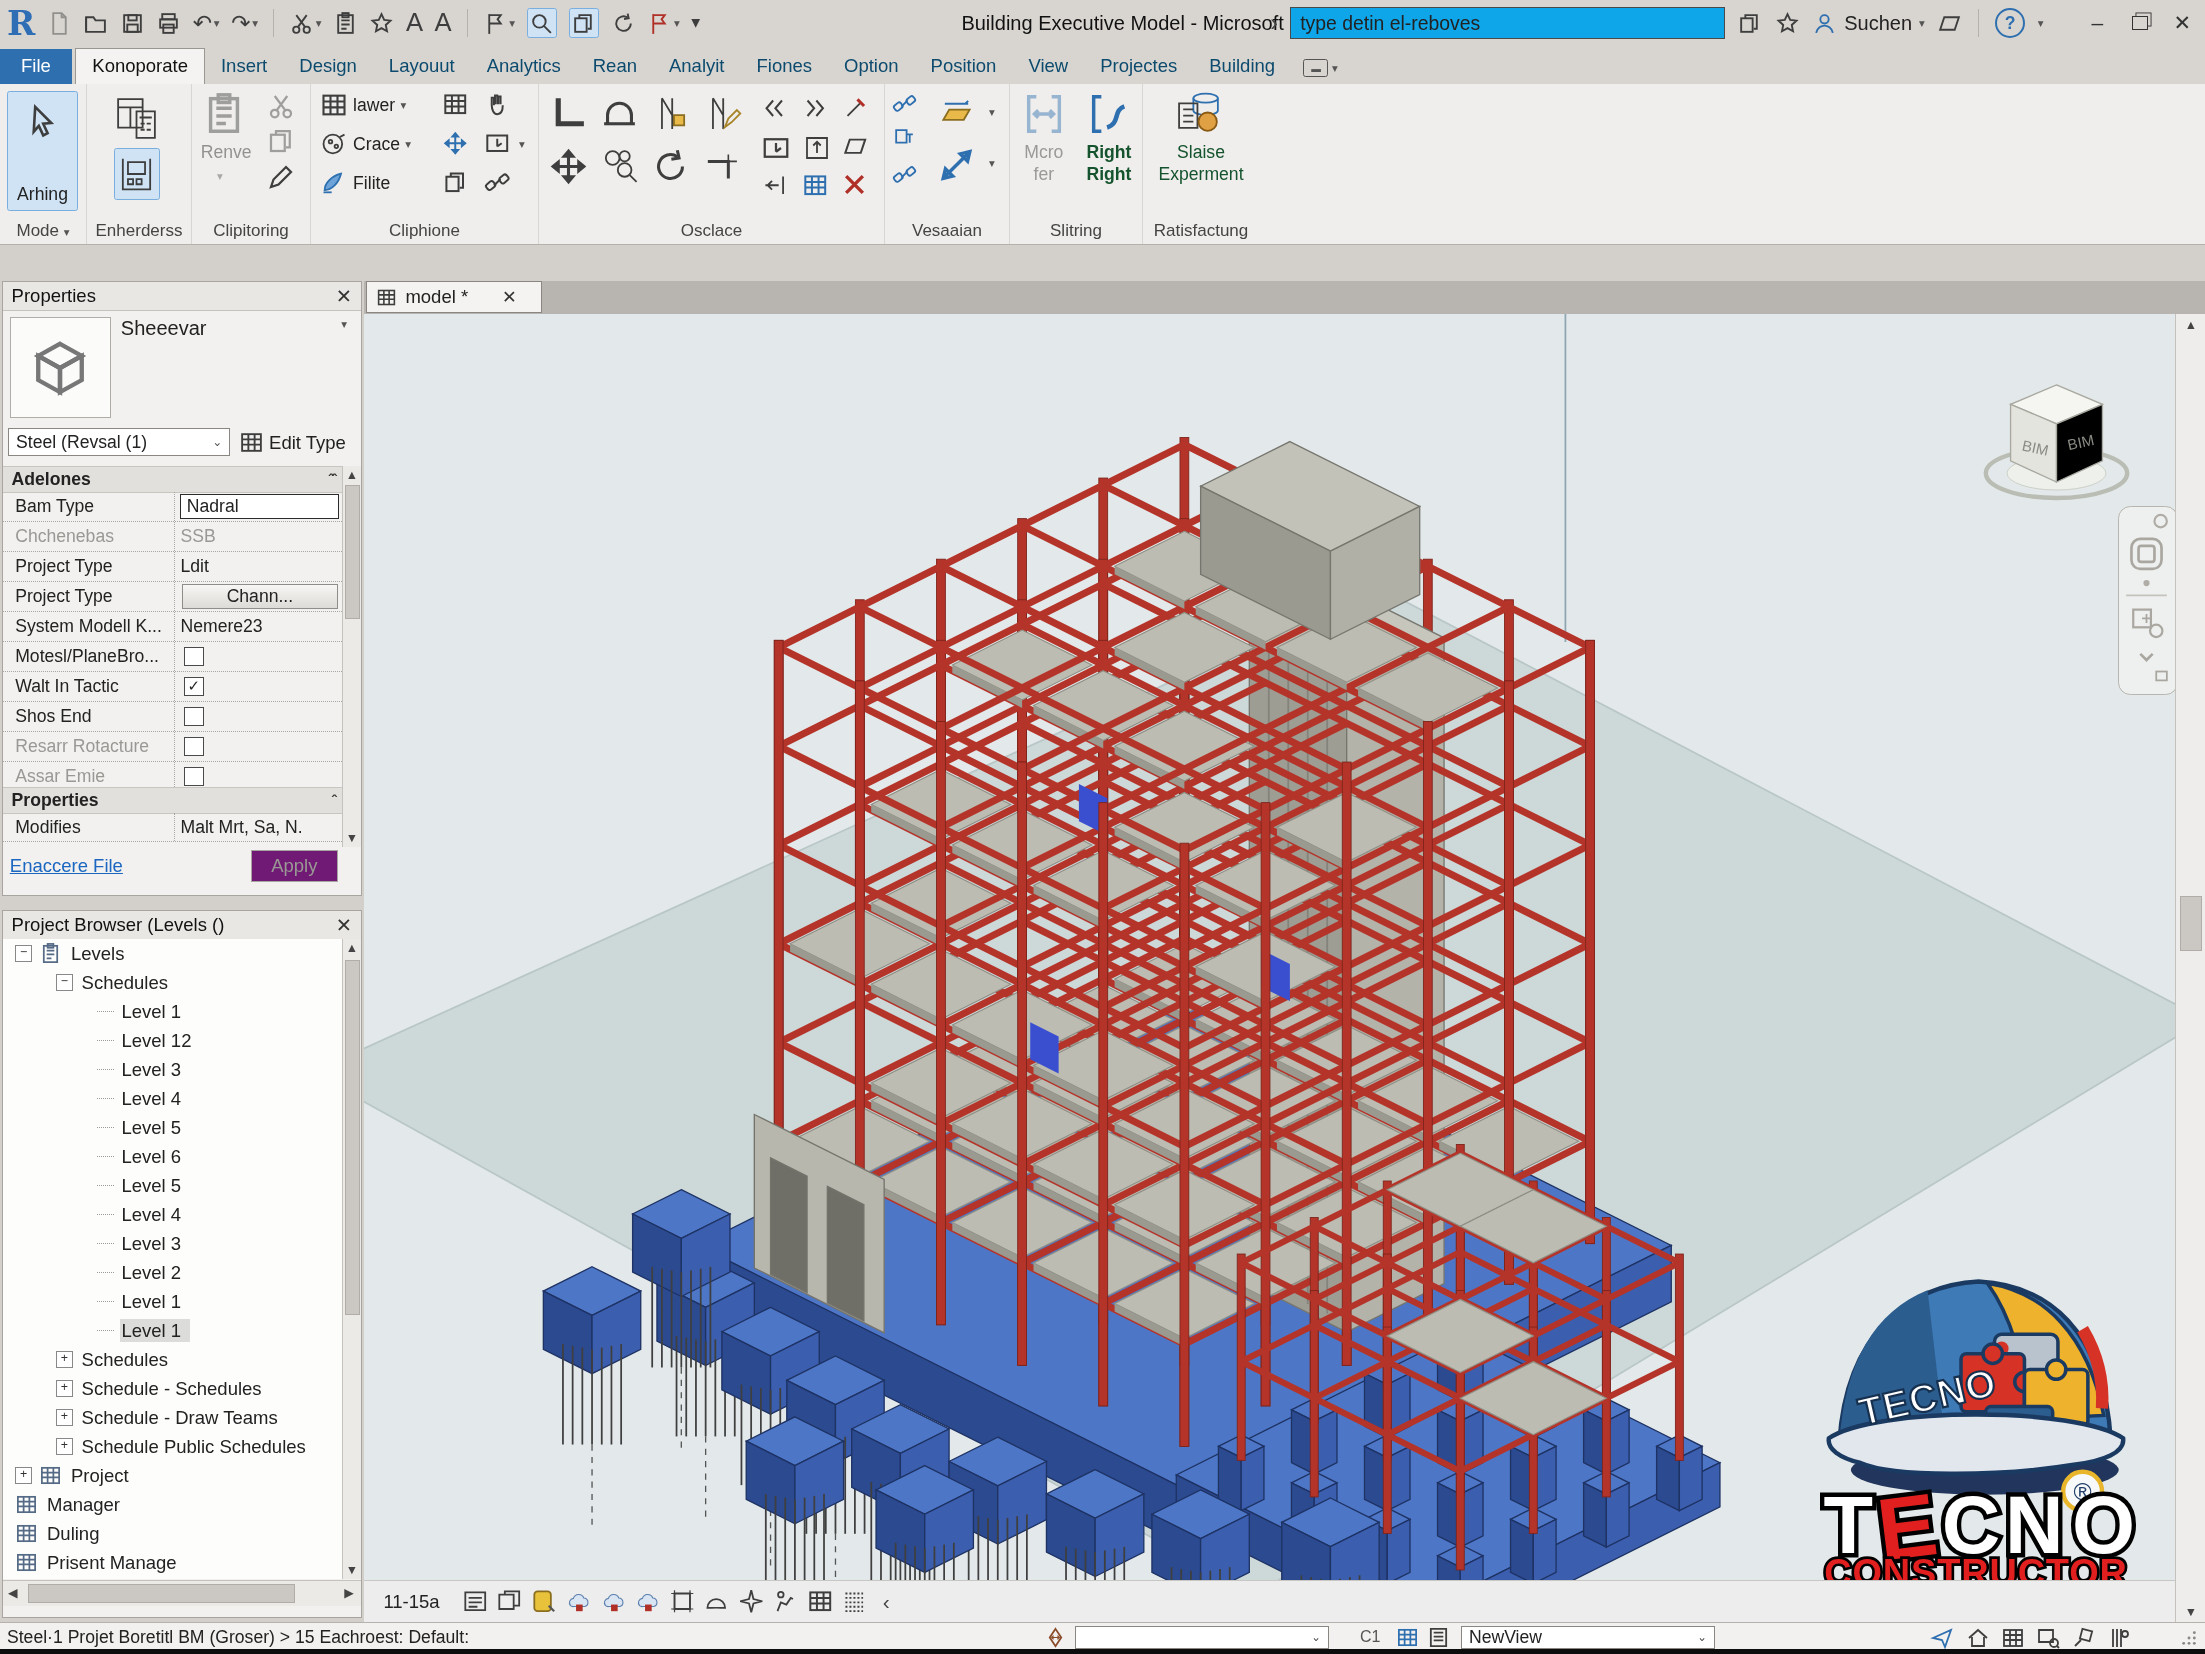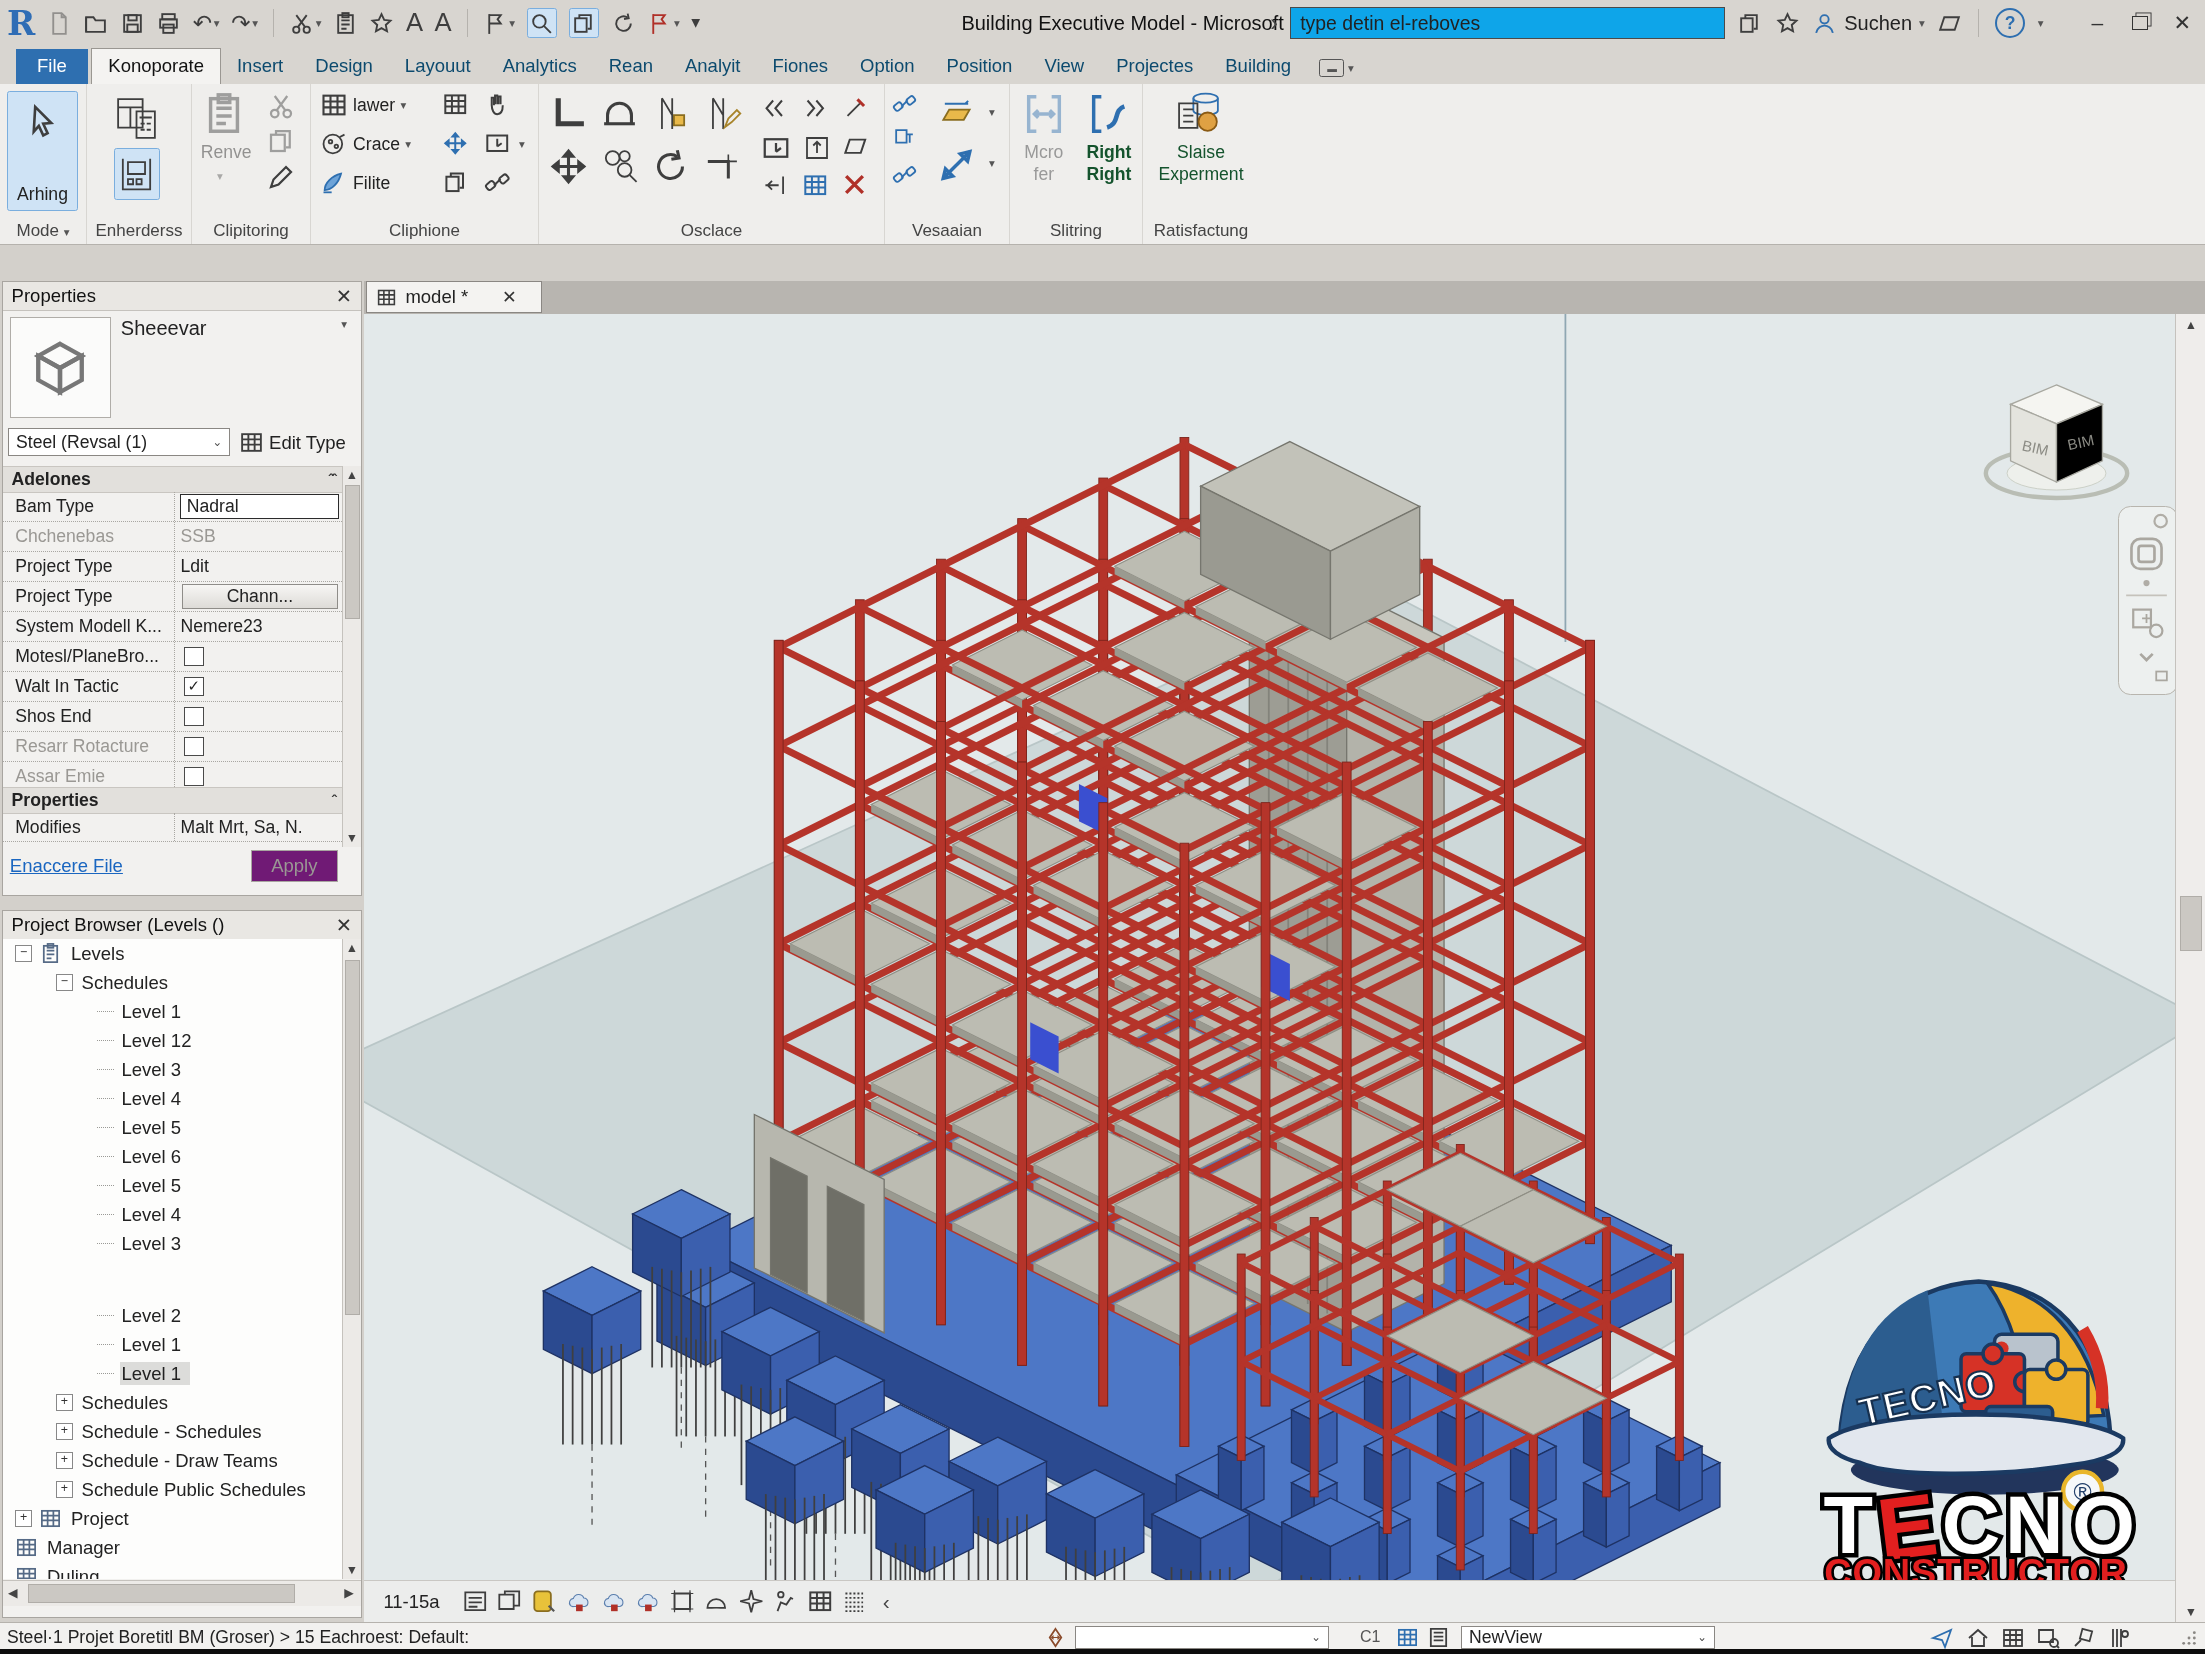--- a/index.html
+++ b/index.html
@@ -346,21 +346,21 @@
       <span class="vsep"></span>
       <span class="helpcircle">?</span>
       <span class="dd">▾</span>
       <span class="winbtn" style="margin-left:26.5px;">–</span>
       <span class="winbtn"><span class="restorebox" style="display:inline-block;"></span></span>
       <span class="winbtn">✕</span>
     </div>
   </div>
 
   <div id="tabrow">
-    <div id="tabs-host" style="display:flex;align-items:flex-end;padding-left:16px;">
+    <div id="tabs-host" style="display:flex;align-items:flex-end;">
         <span class="rtab file">File</span>
         <span class="rtab active">Konoporate</span>
         <span class="rtab">Insert</span>
         <span class="rtab">Design</span>
         <span class="rtab">Layouut</span>
         <span class="rtab">Analytics</span>
         <span class="rtab">Rean</span>
         <span class="rtab">Analyit</span>
         <span class="rtab">Fiones</span>
         <span class="rtab">Option</span>
@@ -816,21 +816,21 @@
           <span class="treelabel">Level 5</span>
         </div>
         <div class="treerow" style="padding-left: 94px;">
           <span class="conn"></span>
           <span class="treelabel">Level 4</span>
         </div>
         <div class="treerow" style="padding-left: 94px;">
           <span class="conn"></span>
           <span class="treelabel">Level 3</span>
         </div>
-        <div class="treerow" style="padding-left: 94px; margin-top: 43px;">
+        <div class="treerow" style="padding-left: 94px;">
           <span class="conn"></span>
           <span class="treelabel">Level 2</span>
         </div>
         <div class="treerow" style="padding-left: 94px;">
           <span class="conn"></span>
           <span class="treelabel">Level 1</span>
         </div>
         <div class="treerow sel" style="padding-left: 94px;">
           <span class="conn"></span>
           <span class="treelabel">Level 1</span>

